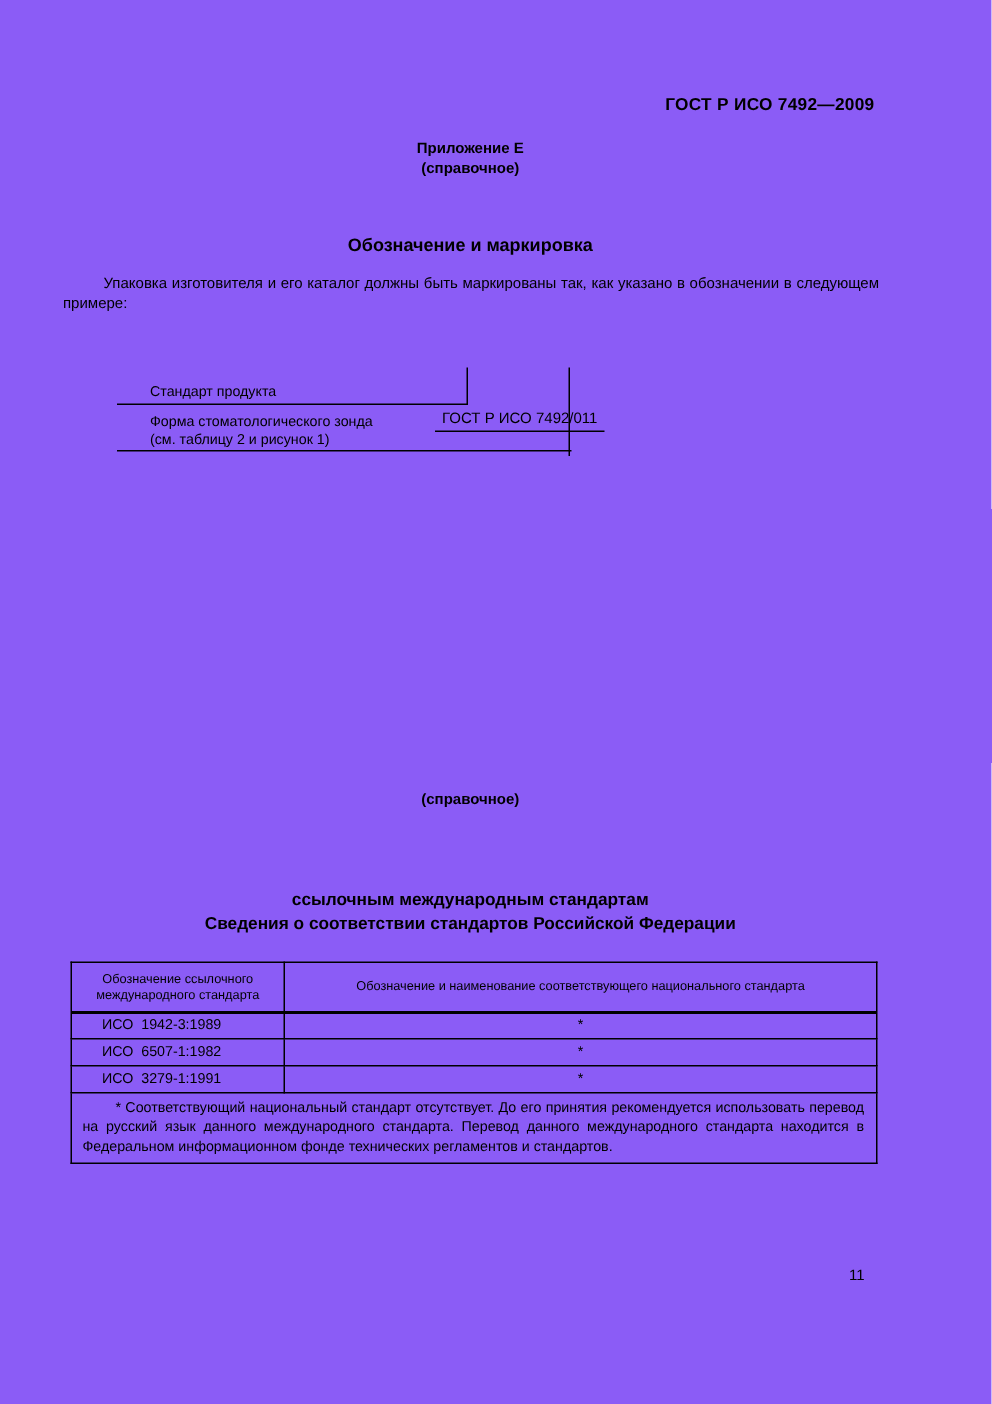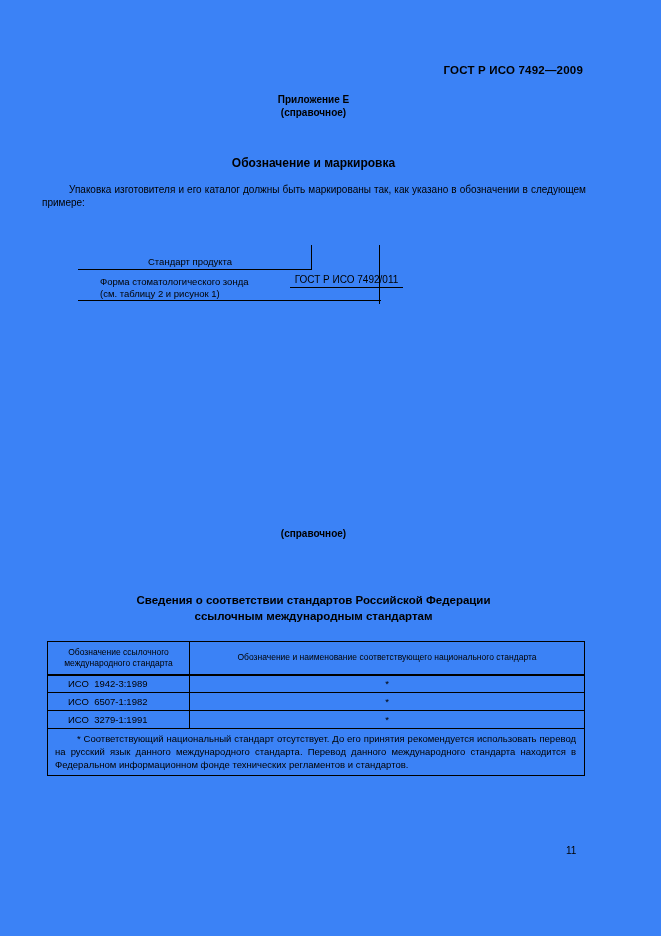--- a/index.html
+++ b/index.html
@@ -1,18 +1,18 @@
 <!DOCTYPE html>
 <html><head>
 <meta charset="utf-8">
 <style>
   * { margin:0; padding:0; box-sizing:border-box; }
   html,body { background:#ffffff; }
   .page {
-    position:relative; width:661px; height:936px; background:#3b82f6;
+    position:relative; width:661px; height:936px; background:#8b5cf6;
     font-family:"Liberation Sans", sans-serif; color:#000; overflow:hidden;
   }
   .doc-number { position:absolute; top:64px; right:78px; font-weight:bold; font-size:11.5px; letter-spacing:.2px; }
   .appendix-head { position:absolute; left:42px; width:543px; text-align:center; font-weight:bold; font-size:10px; line-height:13px; }
   .section-title { position:absolute; left:42px; width:543px; text-align:center; font-weight:bold; font-size:12px; }
   .f-title { position:absolute; left:42px; width:543px; text-align:center; font-weight:bold; font-size:11.5px; line-height:16px; }
   .body-par { position:absolute; left:42px; top:183px; width:544px; font-size:10px; line-height:13px; text-align:justify; text-indent:27px; }
 
   .diag-code { position:absolute; left:290px; top:231px; width:113px; text-align:center; font-size:10px; line-height:12px; padding-bottom:1px; border-bottom:1px solid #000;margin-top:43px; }
   .line { position:absolute; background:#000; }
@@ -47,37 +47,37 @@
 
   <div class="section-title" style="top:156px;">Обозначение и маркировка</div>
 
   <p class="body-par">Упаковка изготовителя и его каталог должны быть маркированы так, как указано в обозначении в следующем примере:</p>
 
   <div>
     <div class="diag-code">ГОСТ Р ИСО 7492/011</div>
 
     <div class="line" style="left:311px; top:245px; width:1px; height:25px;"></div>
     <div class="line" style="left:78px; top:269px; width:234px; height:1px;"></div>
-    <div class="diag-label" style="left:100px; top:256px;margin-left:48px;">Стандарт продукта</div>
+    <div class="diag-label" style="left:100px; top:256px;">Стандарт продукта</div>
 
     <div class="line" style="left:379px; top:245px; width:1px; height:59px;"></div>
     <div class="line" style="left:78px; top:300px; width:303px; height:1px;"></div>
     <div class="diag-label" style="left:100px; top:276px;">
       <div>Форма стоматологического зонда</div>
       <div>(см. таблицу 2 и рисунок 1)</div>
     </div>
   </div>
 
   <div class="appendix-head" style="top:527px;">
     <div>(справочное)</div>
   </div>
 
   <div class="f-title" style="top:592px;">
+    <div>ссылочным международным стандартам</div>
     <div>Сведения о соответствии стандартов Российской Федерации</div>
-    <div>ссылочным международным стандартам</div>
   </div>
 
   <div class="table-wrap">
     <table>
       <colgroup>
           <col style="width:142px;">
           <col>
         </colgroup>
       <thead>
         <tr>

